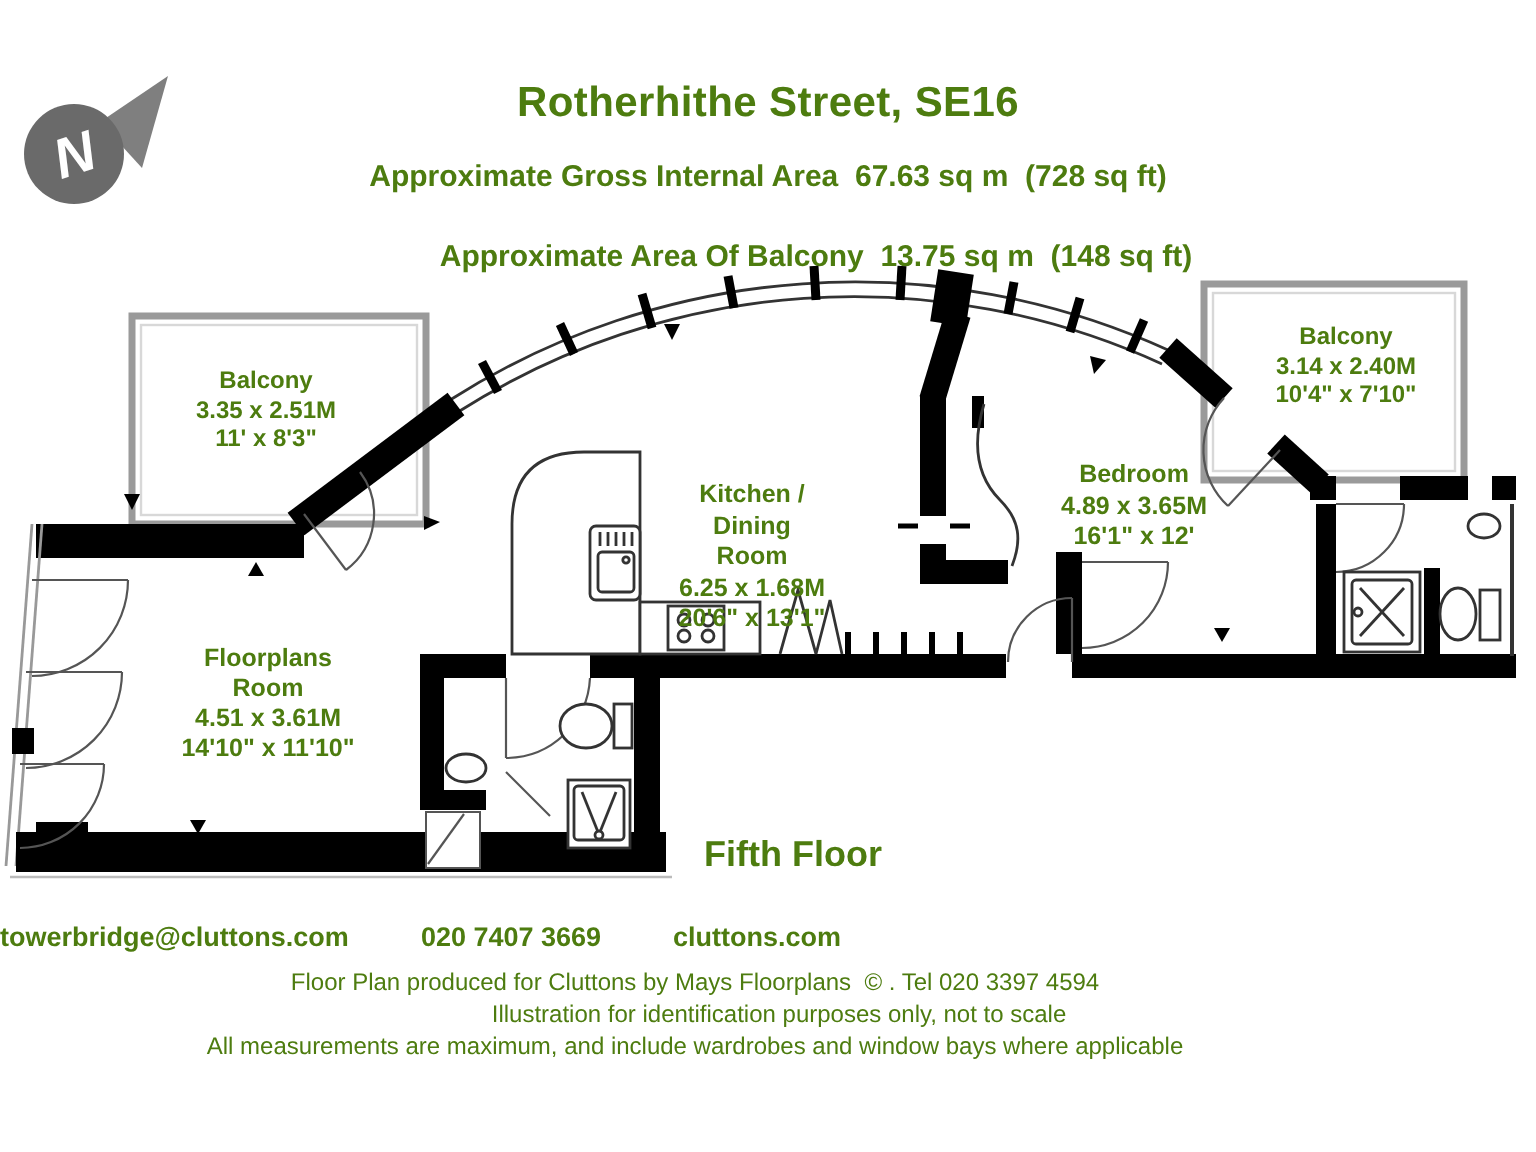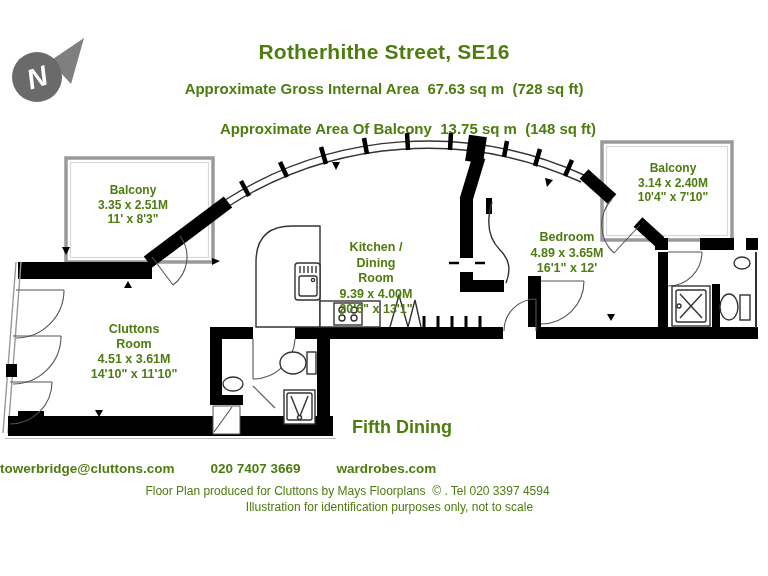--- a/index.html
+++ b/index.html
@@ -222,45 +222,46 @@
       <ellipse class="fixture" cx="742" cy="263" rx="8" ry="6"></ellipse>
     </g>
   </svg>
 
   <div class="room-label" style="left:133px;top:183px;line-height:14.5px;font-size:12px;">
     <div>Balcony</div>
     <div>3.35 x 2.51M</div>
     <div>11' x 8'3"</div>
   </div>
   <div class="room-label" style="left:134px;top:322px;">
-    <div>Cluttons</div>
+    <div>Floorplans</div>
     <div>Room</div>
     <div>4.51 x 3.61M</div>
     <div>14'10" x 11'10"</div>
   </div>
   <div class="room-label" style="left:376px;top:204px;line-height:15.5px;margin-top:36px;">
     <div>Kitchen /</div>
     <div>Dining</div>
     <div>Room</div>
-    <div>9.39 x 4.00M</div>
+    <div>6.25 x 1.68M</div>
     <div>20'6" x 13'1"</div>
   </div>
   <div class="room-label" style="left:567px;top:230px;line-height:15.5px;">
     <div>Bedroom</div>
     <div>4.89 x 3.65M</div>
     <div>16'1" x 12'</div>
   </div>
   <div class="room-label" style="left:673px;top:161px;line-height:14.5px;font-size:12px;">
     <div>Balcony</div>
     <div>3.14 x 2.40M</div>
     <div>10'4" x 7'10"</div>
   </div>
 
-  <div id="floor-label">Fifth Dining</div>
+  <div id="floor-label">Fifth Floor</div>
   <div id="contact-row">
     <span>towerbridge@cluttons.com</span>
     <span>020 7407 3669</span>
-    <span>wardrobes.com</span>
+    <span>cluttons.com</span>
   </div>
   <div id="credit" class="fineprint">Floor Plan produced for Cluttons by Mays Floorplans  © . Tel 020 3397 4594</div>
   <div id="disc1" class="fineprint">Illustration for identification purposes only, not to scale</div>
+  <div id="disc2" class="fineprint">All measurements are maximum, and include wardrobes and window bays where applicable</div>
 
 </div>
 
 </body></html>

